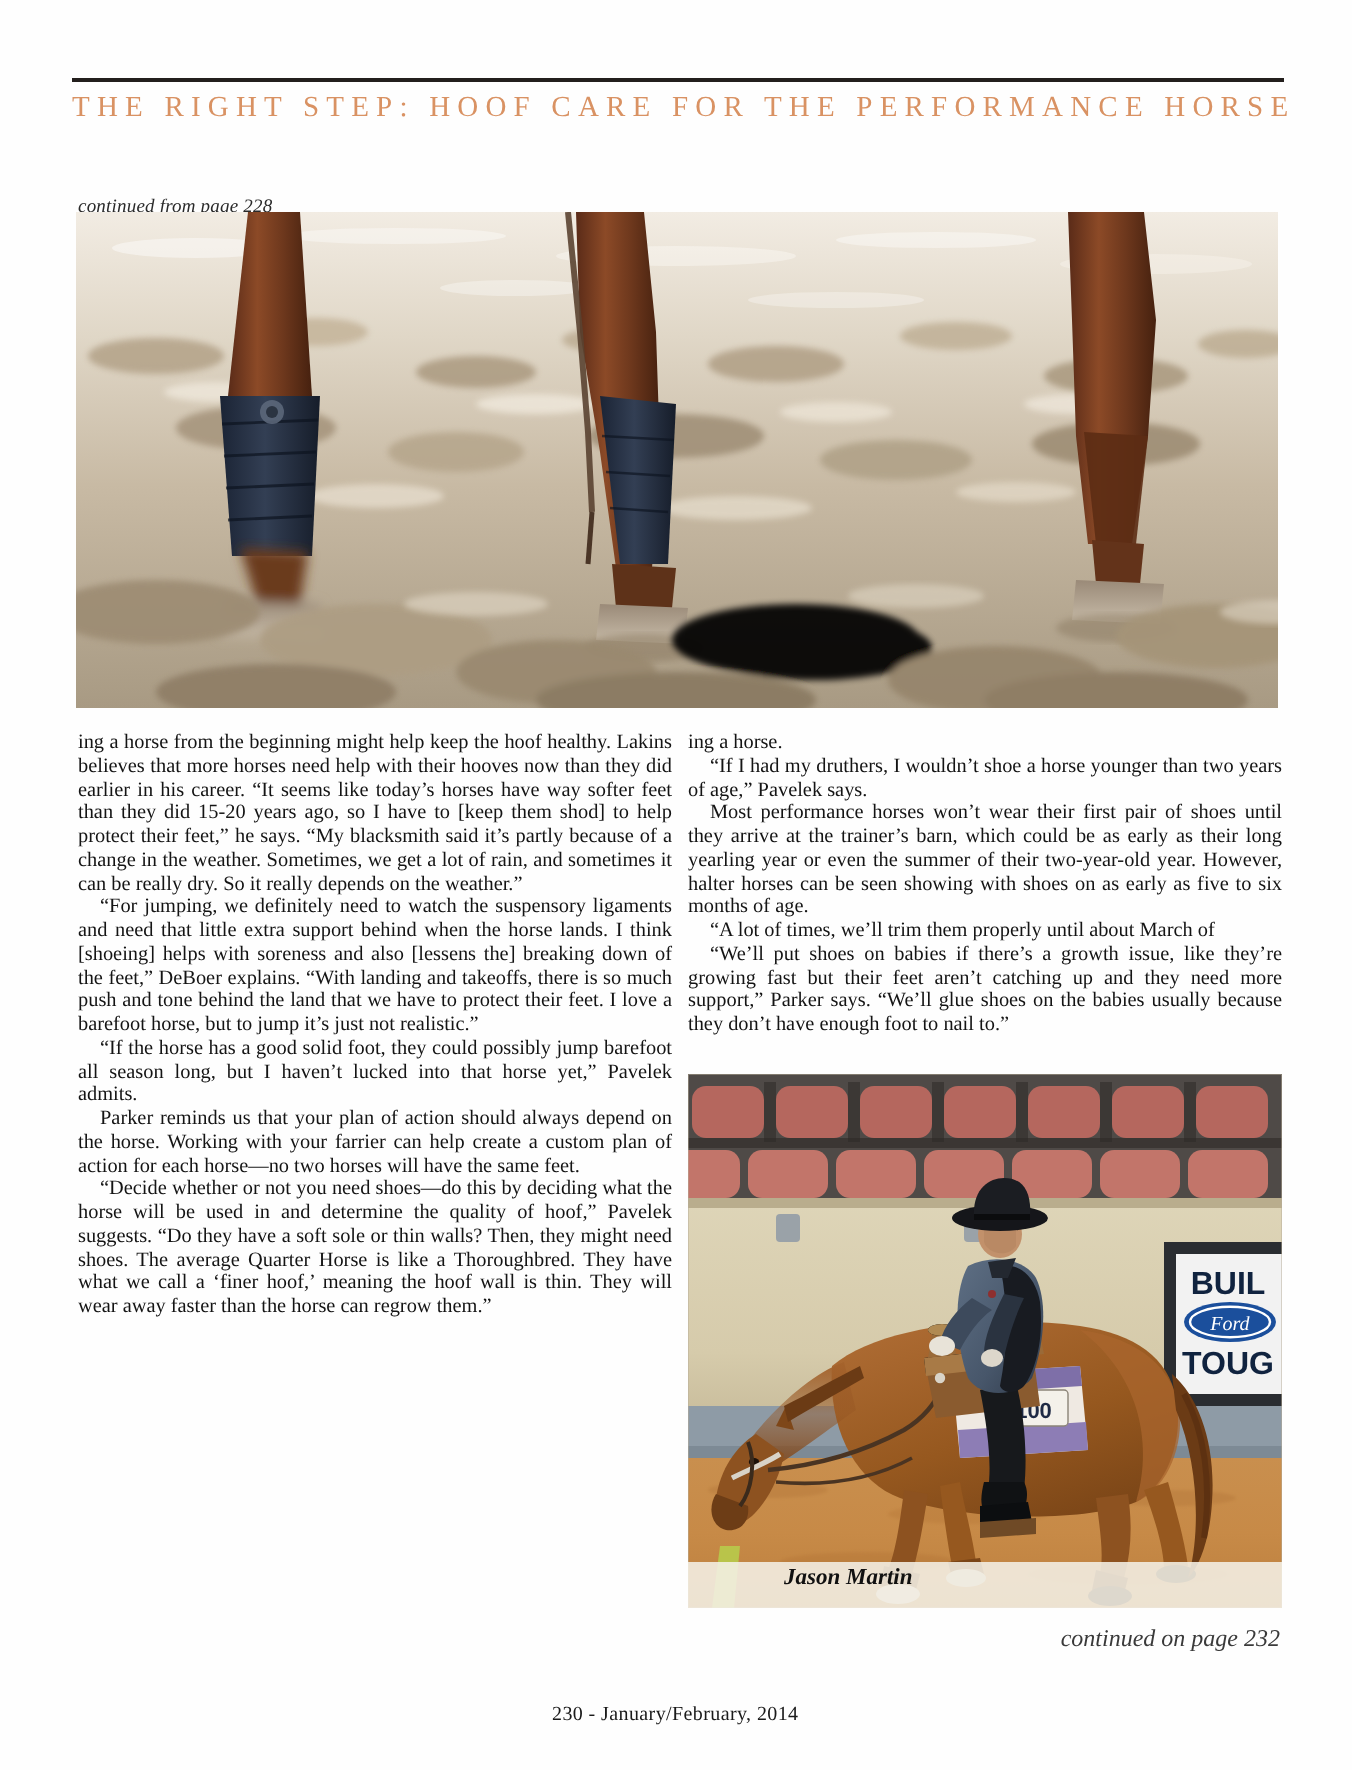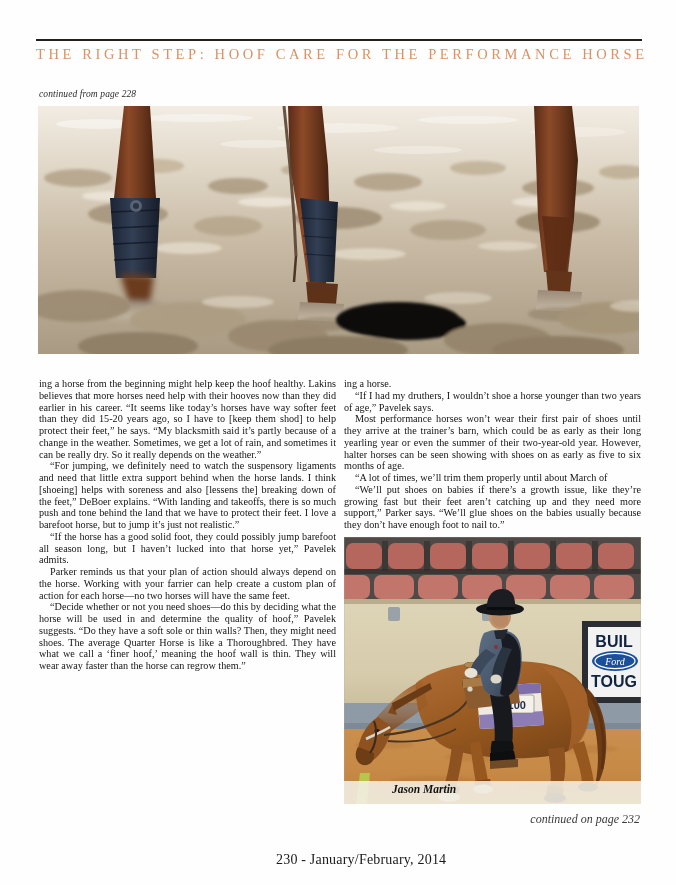--- a/index.html
+++ b/index.html
@@ -42,21 +42,21 @@
     font-family: "Liberation Serif", serif;
     font-size: 14.5px;
     letter-spacing: 3.6px;
     color: #d99263;
     white-space: nowrap;
     font-weight: 400;
   }
   .continued-from {
     position: absolute;
     left: 39px;
-    top: 89px;
+    top: 99px;
     font-family: "Liberation Serif", serif;
     font-style: italic;
     font-size: 9.5px;
     color: #2a2a2a;
     letter-spacing: 0.1px;
   }
 
   
   .photo-top {
     position: absolute;
@@ -71,21 +71,20 @@
 
   
   .col {
     position: absolute;
     font-family: "Liberation Serif", serif;
     font-size: 10.2px;
     line-height: 11.75px;
     text-align: justify;
     color: #141414;
     hyphens: none;
-    margin-top: 12px;
   }
   .col p { margin: 0; }
   .col p.indent { text-indent: 11px; }
   .col-left {
     left: 39px;
     top: 366px;
     width: 297px;
   }
   .col-right {
     left: 344px;
@@ -135,21 +134,21 @@
     font-style: italic;
     font-size: 12px;
     color: #3a3a3a;
   }
 
   .folio {
     position: absolute;
     left: 276px;
     top: 852px;
     font-family: "Liberation Serif", serif;
-    font-size: 14px;
+    font-size: 10px;
     color: #1a1a1a;
     letter-spacing: 0.2px;
   }
 </style>
 </head>
 <body>
 
 <div class="page">
 
   <div class="header-rule"></div>

